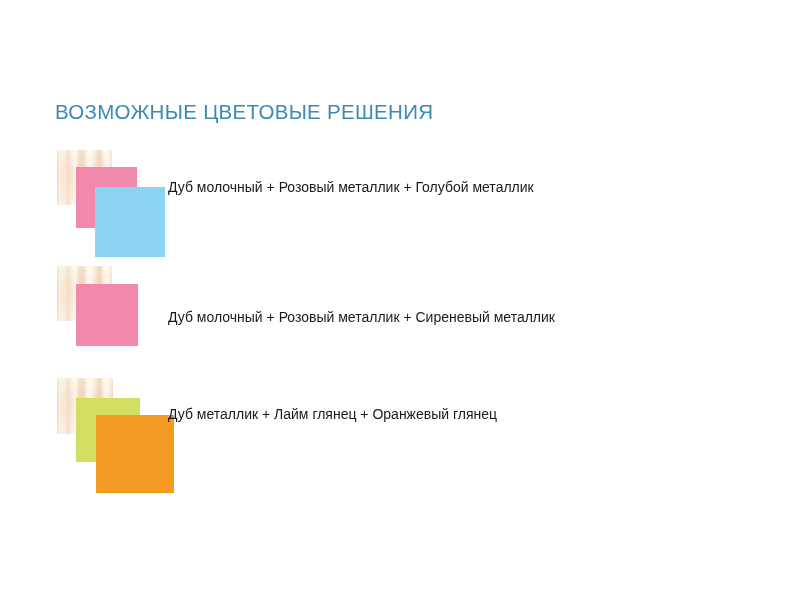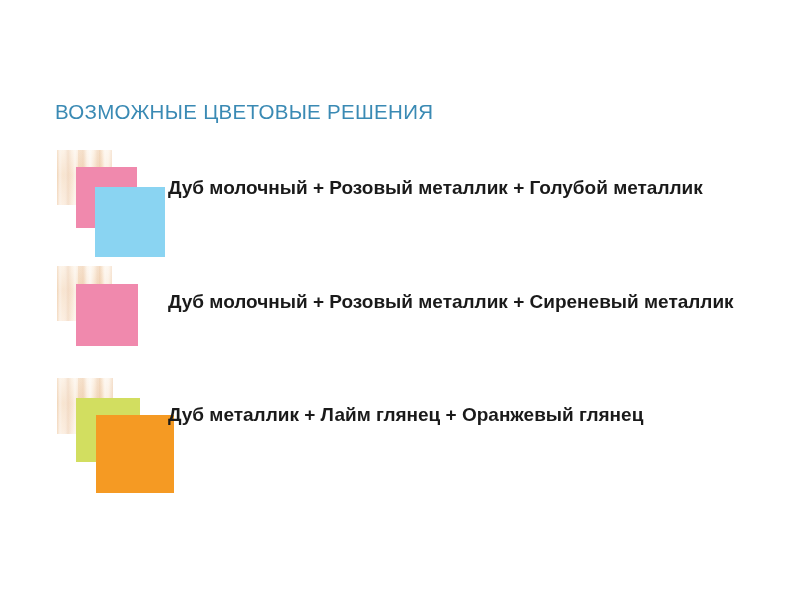--- a/index.html
+++ b/index.html
@@ -70,27 +70,27 @@
         rgba(255,255,255,0.00) 5px,
         rgba(255,255,255,0.45) 9px,
         rgba(255,255,255,0.00) 21px),
       linear-gradient(180deg, #fcefe0 0%, #f6ddc3 45%, #fbead9 100%);
   }
 
   .option-text {
     position: absolute;
     left: 168px;
     width: 570px;
-    font-size: 19px;
+    font-size: 14px;
     line-height: 37px;
     color: #1a1a1a;
-    font-weight: 700;
+    font-weight: 400;
   }
   #option-text-0 { top: 19px; }
-  #option-text-1 { top: 17px; }
+  #option-text-1 { top: 33px; }
   #option-text-2 { top: 18px; }
 </style>
 </head>
 <body>
 
 <div id="slide" style="background: rgb(255, 255, 255);">
 
   <div id="slide-title" style="color: rgb(58, 138, 180);">ВОЗМОЖНЫЕ ЦВЕТОВЫЕ РЕШЕНИЯ</div>
 
   <div class="option-row" id="option-row-0">

